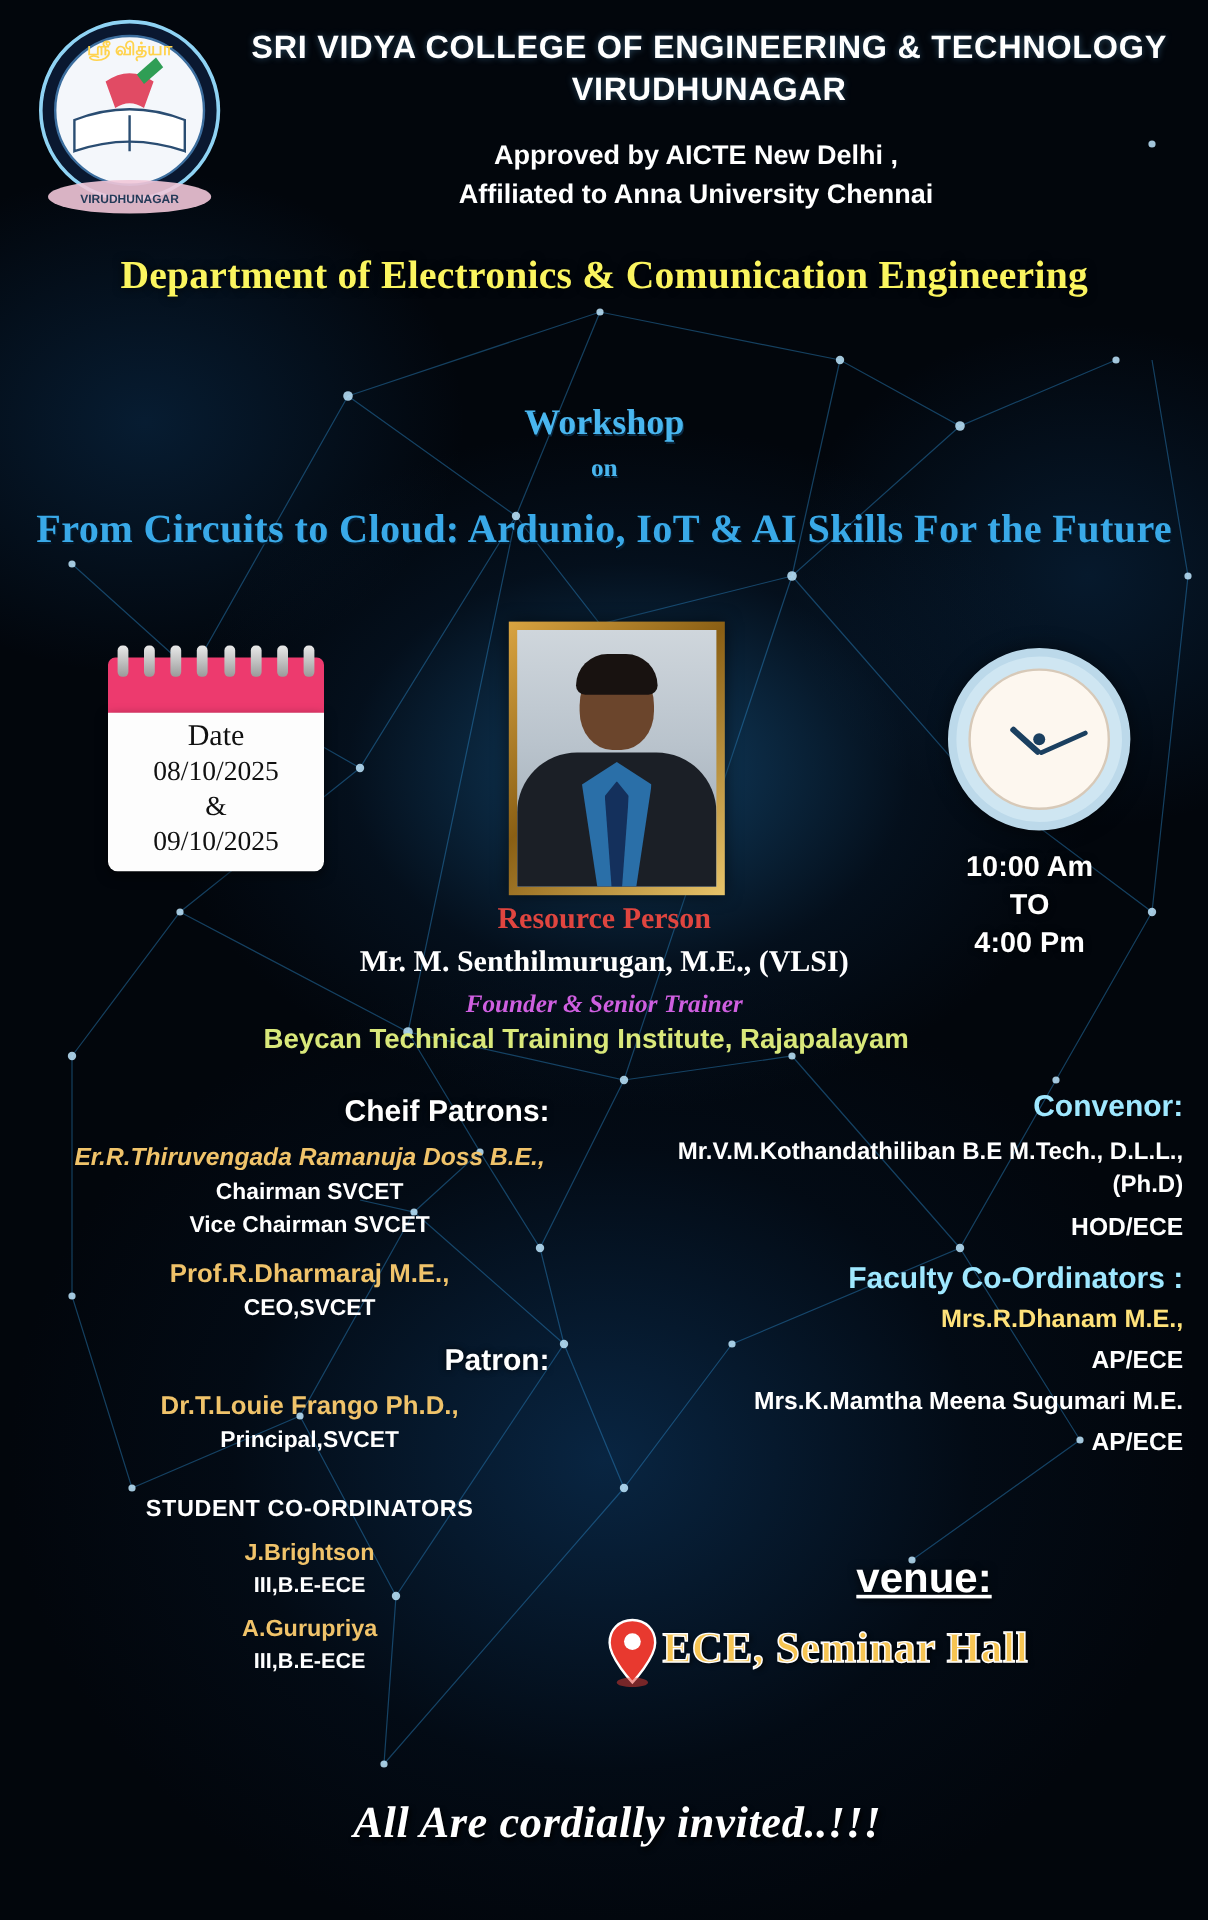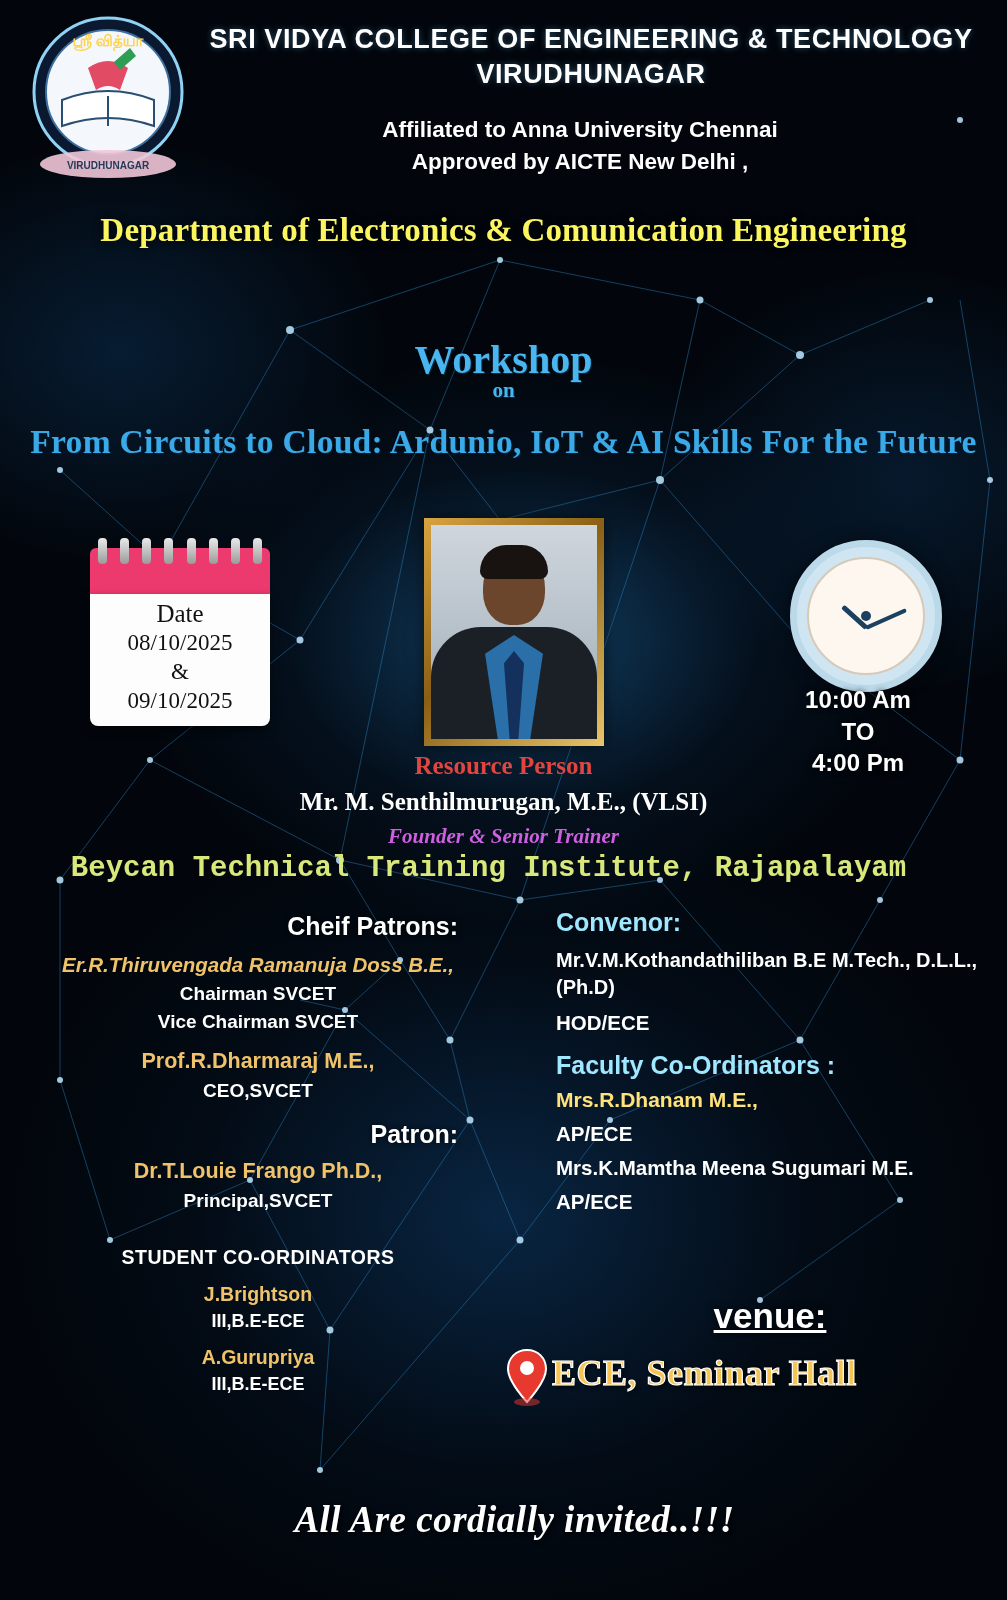--- a/index.html
+++ b/index.html
@@ -86,21 +86,21 @@
   }
   .workshop {
     position: absolute;
     left: 0;
     top: 336px;
     width: 1007px;
     text-align: center;
     color: #49b6ef;
     font-family: "Liberation Serif", serif;
     font-weight: bold;
-    font-size: 40px;
+    font-size: 30px;
     text-shadow: 1px 1px 0 #0b2c46;
   }
   .on-word {
     position: absolute;
     left: 0;
     top: 378px;
     width: 1007px;
     text-align: center;
     color: #49b6ef;
     font-family: "Liberation Serif", serif;
@@ -300,21 +300,21 @@
     top: 50%;
     width: 10px;
     height: 10px;
     margin: -5px 0 0 -5px;
     border-radius: 50%;
     background: #1b4060;
   }
   .time-text {
     position: absolute;
     left: 758px;
-    top: 684px;
+    top: 707px;
     width: 200px;
     text-align: center;
     color: #ffffff;
     font-weight: bold;
     font-size: 24px;
     line-height: 1.32;
     text-shadow: 0 0 6px rgba(0,0,0,0.9);
   }
 
   
@@ -352,39 +352,39 @@
     font-style: italic;
     font-size: 21px;
   }
   .res-inst {
     position: absolute;
     left: 0;
     top: 852px;
     width: 977px;
     text-align: center;
     color: #d9e87a;
-    font-family: Liberation Mono, monospace;
-    font-weight: bold;
-    font-size: 29px;
+    font-family: Liberation Sans, sans-serif;
+    font-weight: bold;
+    font-size: 23px;
   }
 
   
   .col-left {
     position: absolute;
     left: 58px;
     top: 912px;
     width: 400px;
     text-align: center;
   }
   .col-right {
     position: absolute;
     left: 556px;
     top: 908px;
     width: 430px;
-    text-align: left;
+    text-align: right;
   }
   .hdr-white {
     color: #ffffff;
     font-weight: bold;
     font-size: 25px;
     text-shadow: 0 0 5px rgba(0,0,0,0.8);
     text-align: right;
   }
   .hdr-cyan {
     color: #9fe8ff;
@@ -576,22 +576,22 @@
     <path d="M70 60 q20 -14 40 0 l-8 22 q-12 -8 -24 0 z" fill="#e14b64"></path>
     <path d="M96 54 l16 -14 6 8 -16 14 z" fill="#2f9e55"></path>
     <text x="90" y="38" font-size="15" font-family="Liberation Serif, serif" fill="#ffd34d" text-anchor="middle" font-weight="bold">ஸ்ரீ வித்யா</text>
     <ellipse cx="90" cy="156" rx="68" ry="14" fill="#f1c6d8" opacity="0.9"></ellipse>
     <text x="90" y="161" font-size="10" font-family="Liberation Sans, sans-serif" fill="#243a58" text-anchor="middle" font-weight="bold">VIRUDHUNAGAR</text>
   </svg>
 
   <div class="college-name">SRI VIDYA COLLEGE OF ENGINEERING &amp; TECHNOLOGY VIRUDHUNAGAR</div>
 
   <div class="approved">
+    <div>Approved by AICTE New Delhi ,</div>
     <div>Affiliated to Anna University Chennai</div>
-    <div>Approved by AICTE New Delhi ,</div>
   </div>
 
   <div class="dept">Department of Electronics &amp; Comunication Engineering</div>
   <div class="workshop">Workshop</div>
   <div class="on-word">on</div>
   <div class="topic">From Circuits to Cloud: Ardunio, IoT &amp; AI Skills For the Future</div>
 
   <div class="calendar">
     <div class="cal-top"></div>
     <div class="cal-rings">

